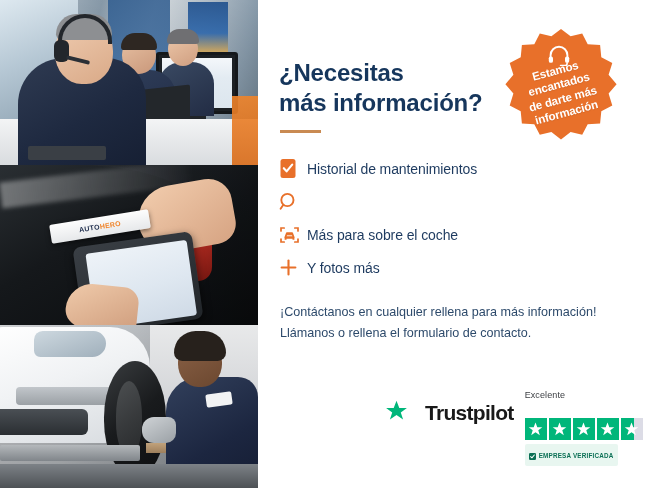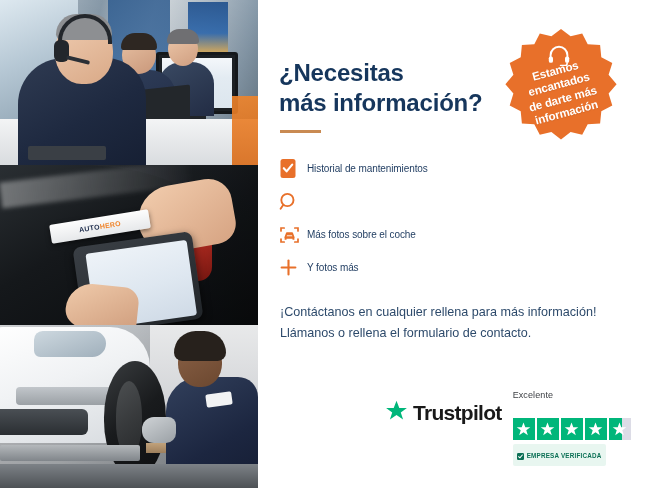--- a/index.html
+++ b/index.html
@@ -328,21 +328,21 @@
   }
   .feature-icon {
     width: 28px;
     min-width: 28px;
     height: 24px;
     display: flex;
     align-items: center;
     justify-content: flex-start;
   }
   .feature-label {
-    font-size: 10px;
+    font-size: 14px;
     color: #1d3a5f;
     letter-spacing: -0.1px;
   }
 
   
   #contact-text {
     margin: 18px 0 0 1px;
     font-size: 12.6px;
     line-height: 1.65;
     color: #2d4a6b;
@@ -387,21 +387,21 @@
   #tp-logo {
     display: flex;
     align-items: center;
     margin-top: 10px;
   }
   #tp-wordmark {
     font-size: 21px;
     font-weight: bold;
     color: #191919;
     letter-spacing: -0.7px;
-    margin-left: 5px;
+    margin-left: 17px;
   }
   #tp-rating {
     margin-left: 11px;
     display: flex;
     flex-direction: column;
     align-items: flex-start;
   }
   #tp-excelente {
     font-size: 9px;
     color: #3e4145;
@@ -536,21 +536,21 @@
               <path d="M2 6 V3 H5.2"></path>
               <path d="M19 6 V3 H15.8"></path>
               <path d="M2 14 V17 H5.2"></path>
               <path d="M19 14 V17 H15.8"></path>
             </g>
             <path d="M5.6 12.6 h9.8 v2.1 h-1.9 v-1.0 h-6.0 v1.0 h-1.9 z" fill="#e8702a"></path>
             <path d="M6.3 12.2 l1.5 -4.0 h5.4 l1.5 4.0 z" fill="none" stroke="#e8702a" stroke-width="1.7" stroke-linejoin="round"></path>
             <line x1="7.0" y1="9.7" x2="14.0" y2="9.7" stroke="#e8702a" stroke-width="1.3"></line>
           </svg>
         </span>
-        <span class="feature-label">Más fotos sobre el coche</span>
+        <span class="feature-label">Más para sobre el coche</span>
       </li>
 
       <li class="feature-item">
         <span class="feature-icon">
           <svg width="19" height="19" viewBox="0 0 19 19">
             <g stroke="#e8702a" stroke-width="2.1" stroke-linecap="round">
               <line x1="9.5" y1="2.6" x2="9.5" y2="16.4"></line>
               <line x1="2.6" y1="9.5" x2="16.4" y2="9.5"></line>
             </g>
           </svg>

